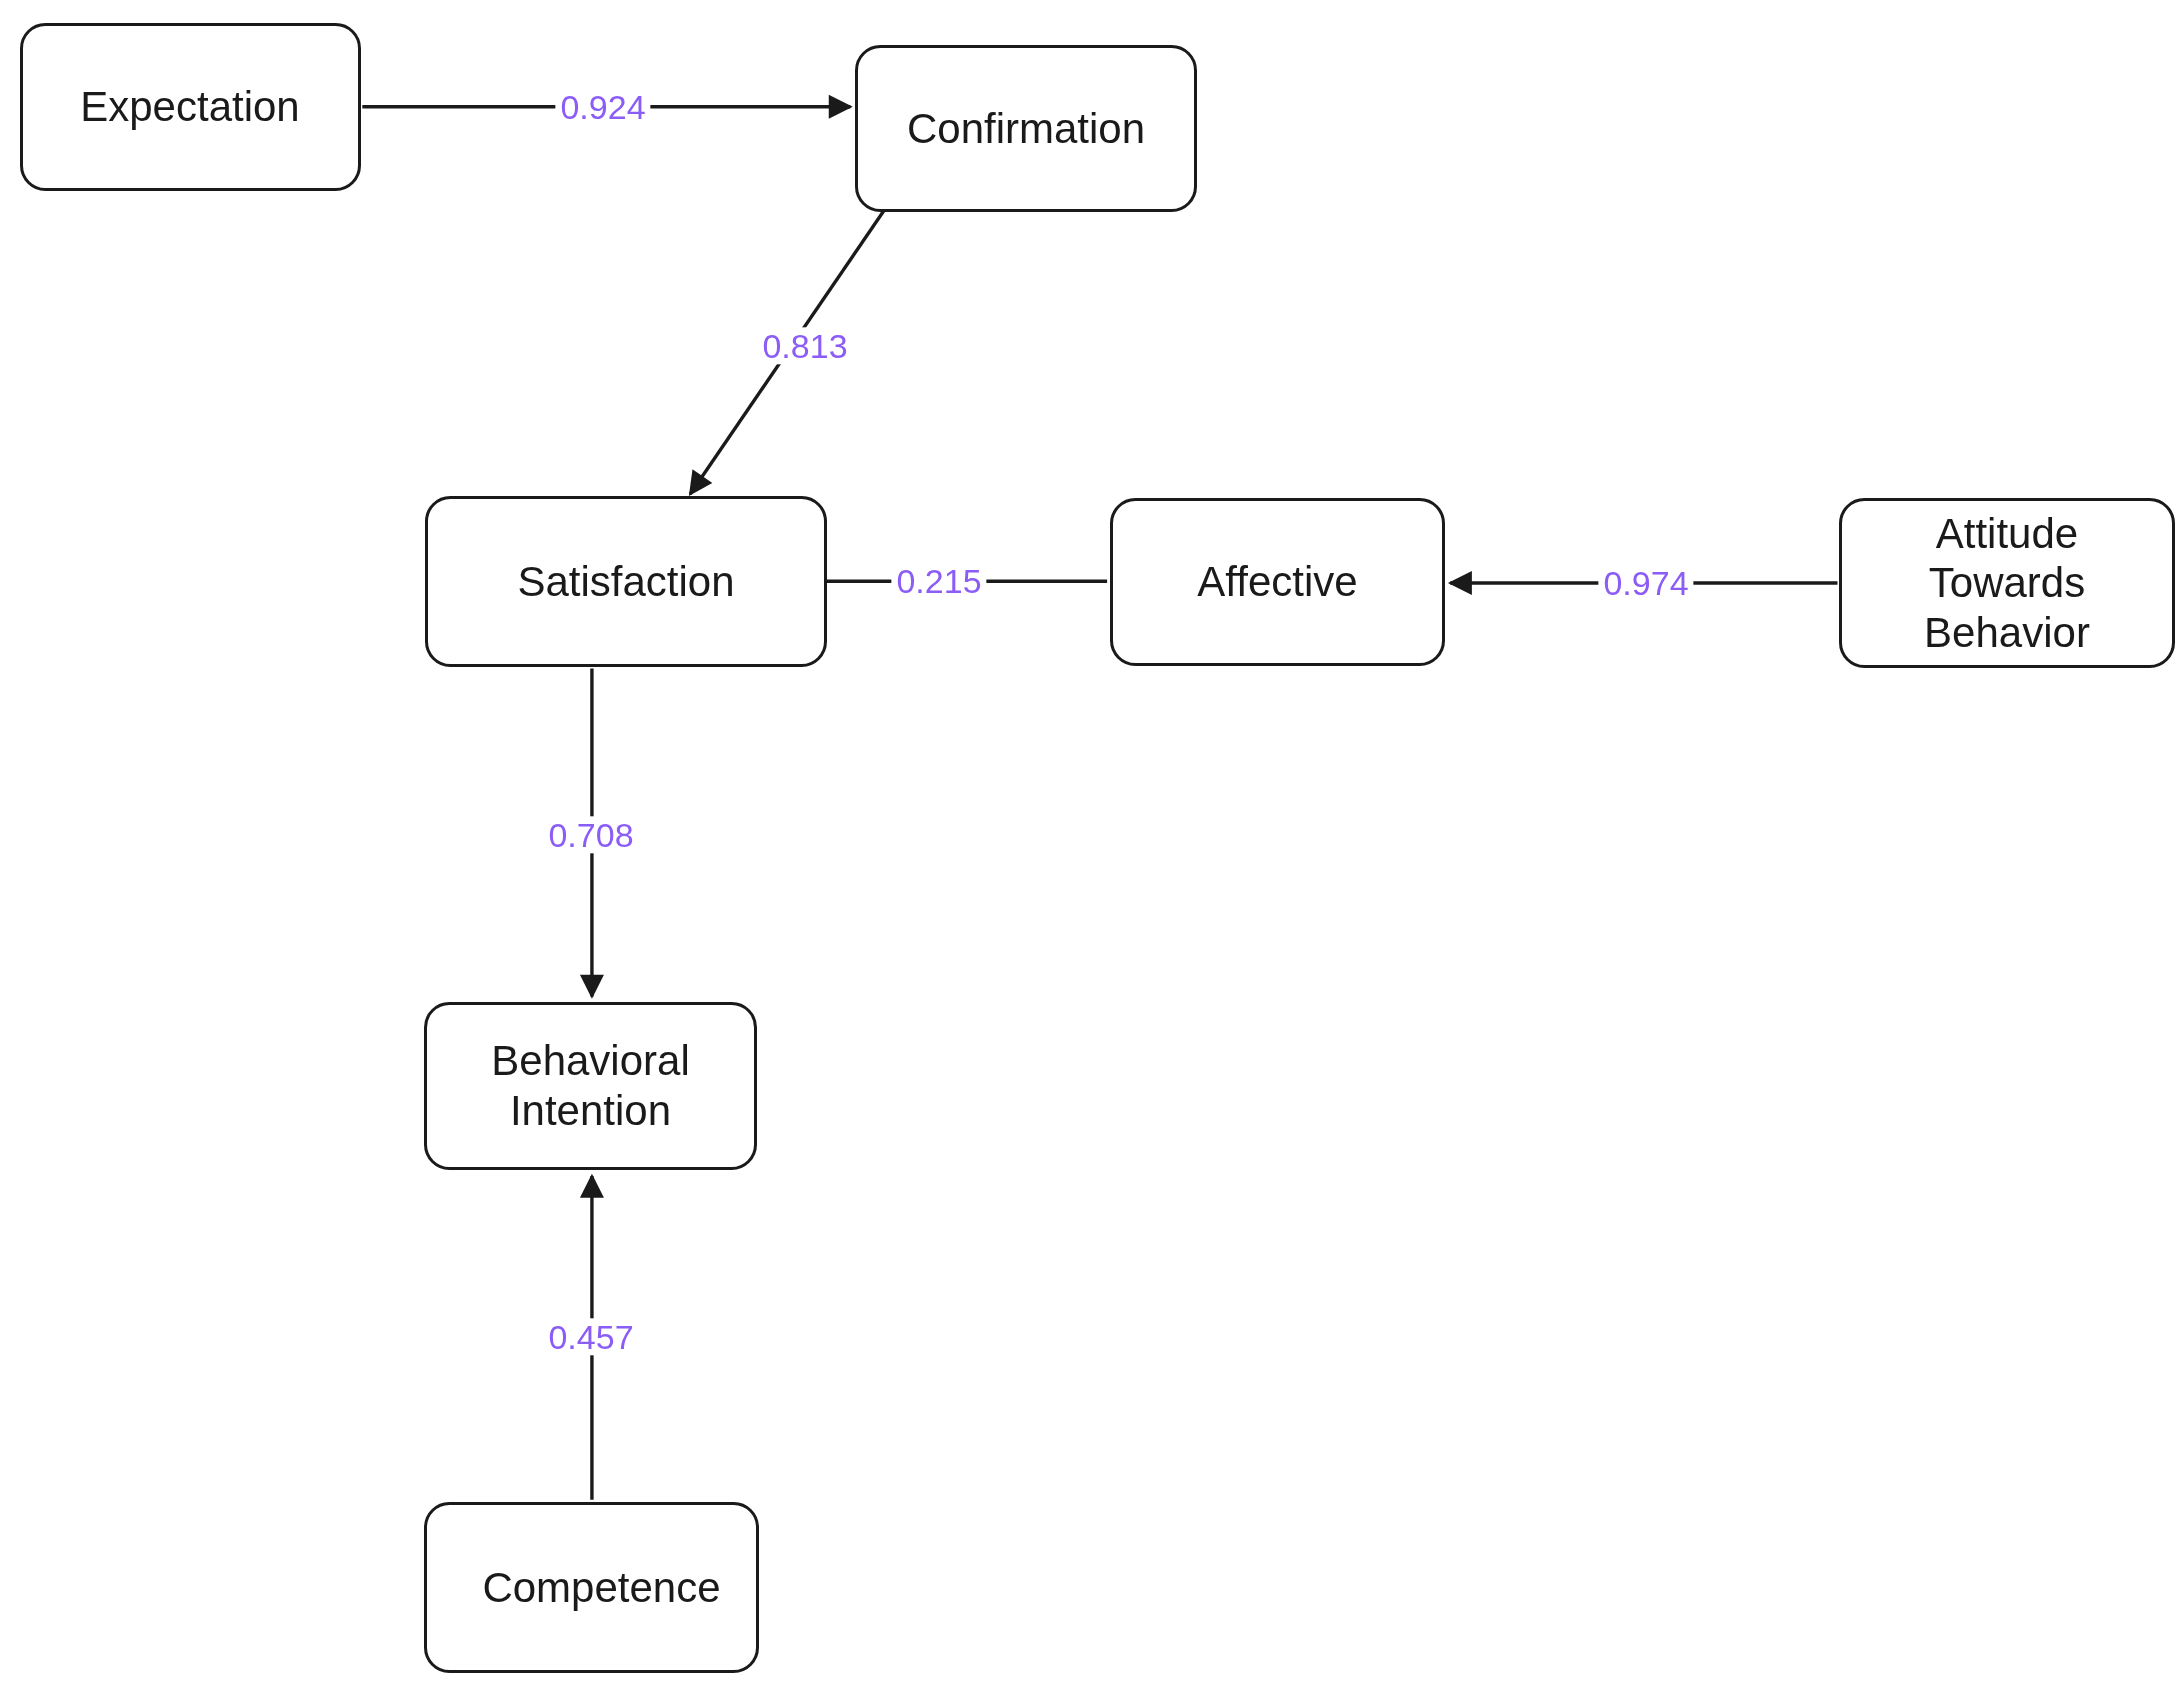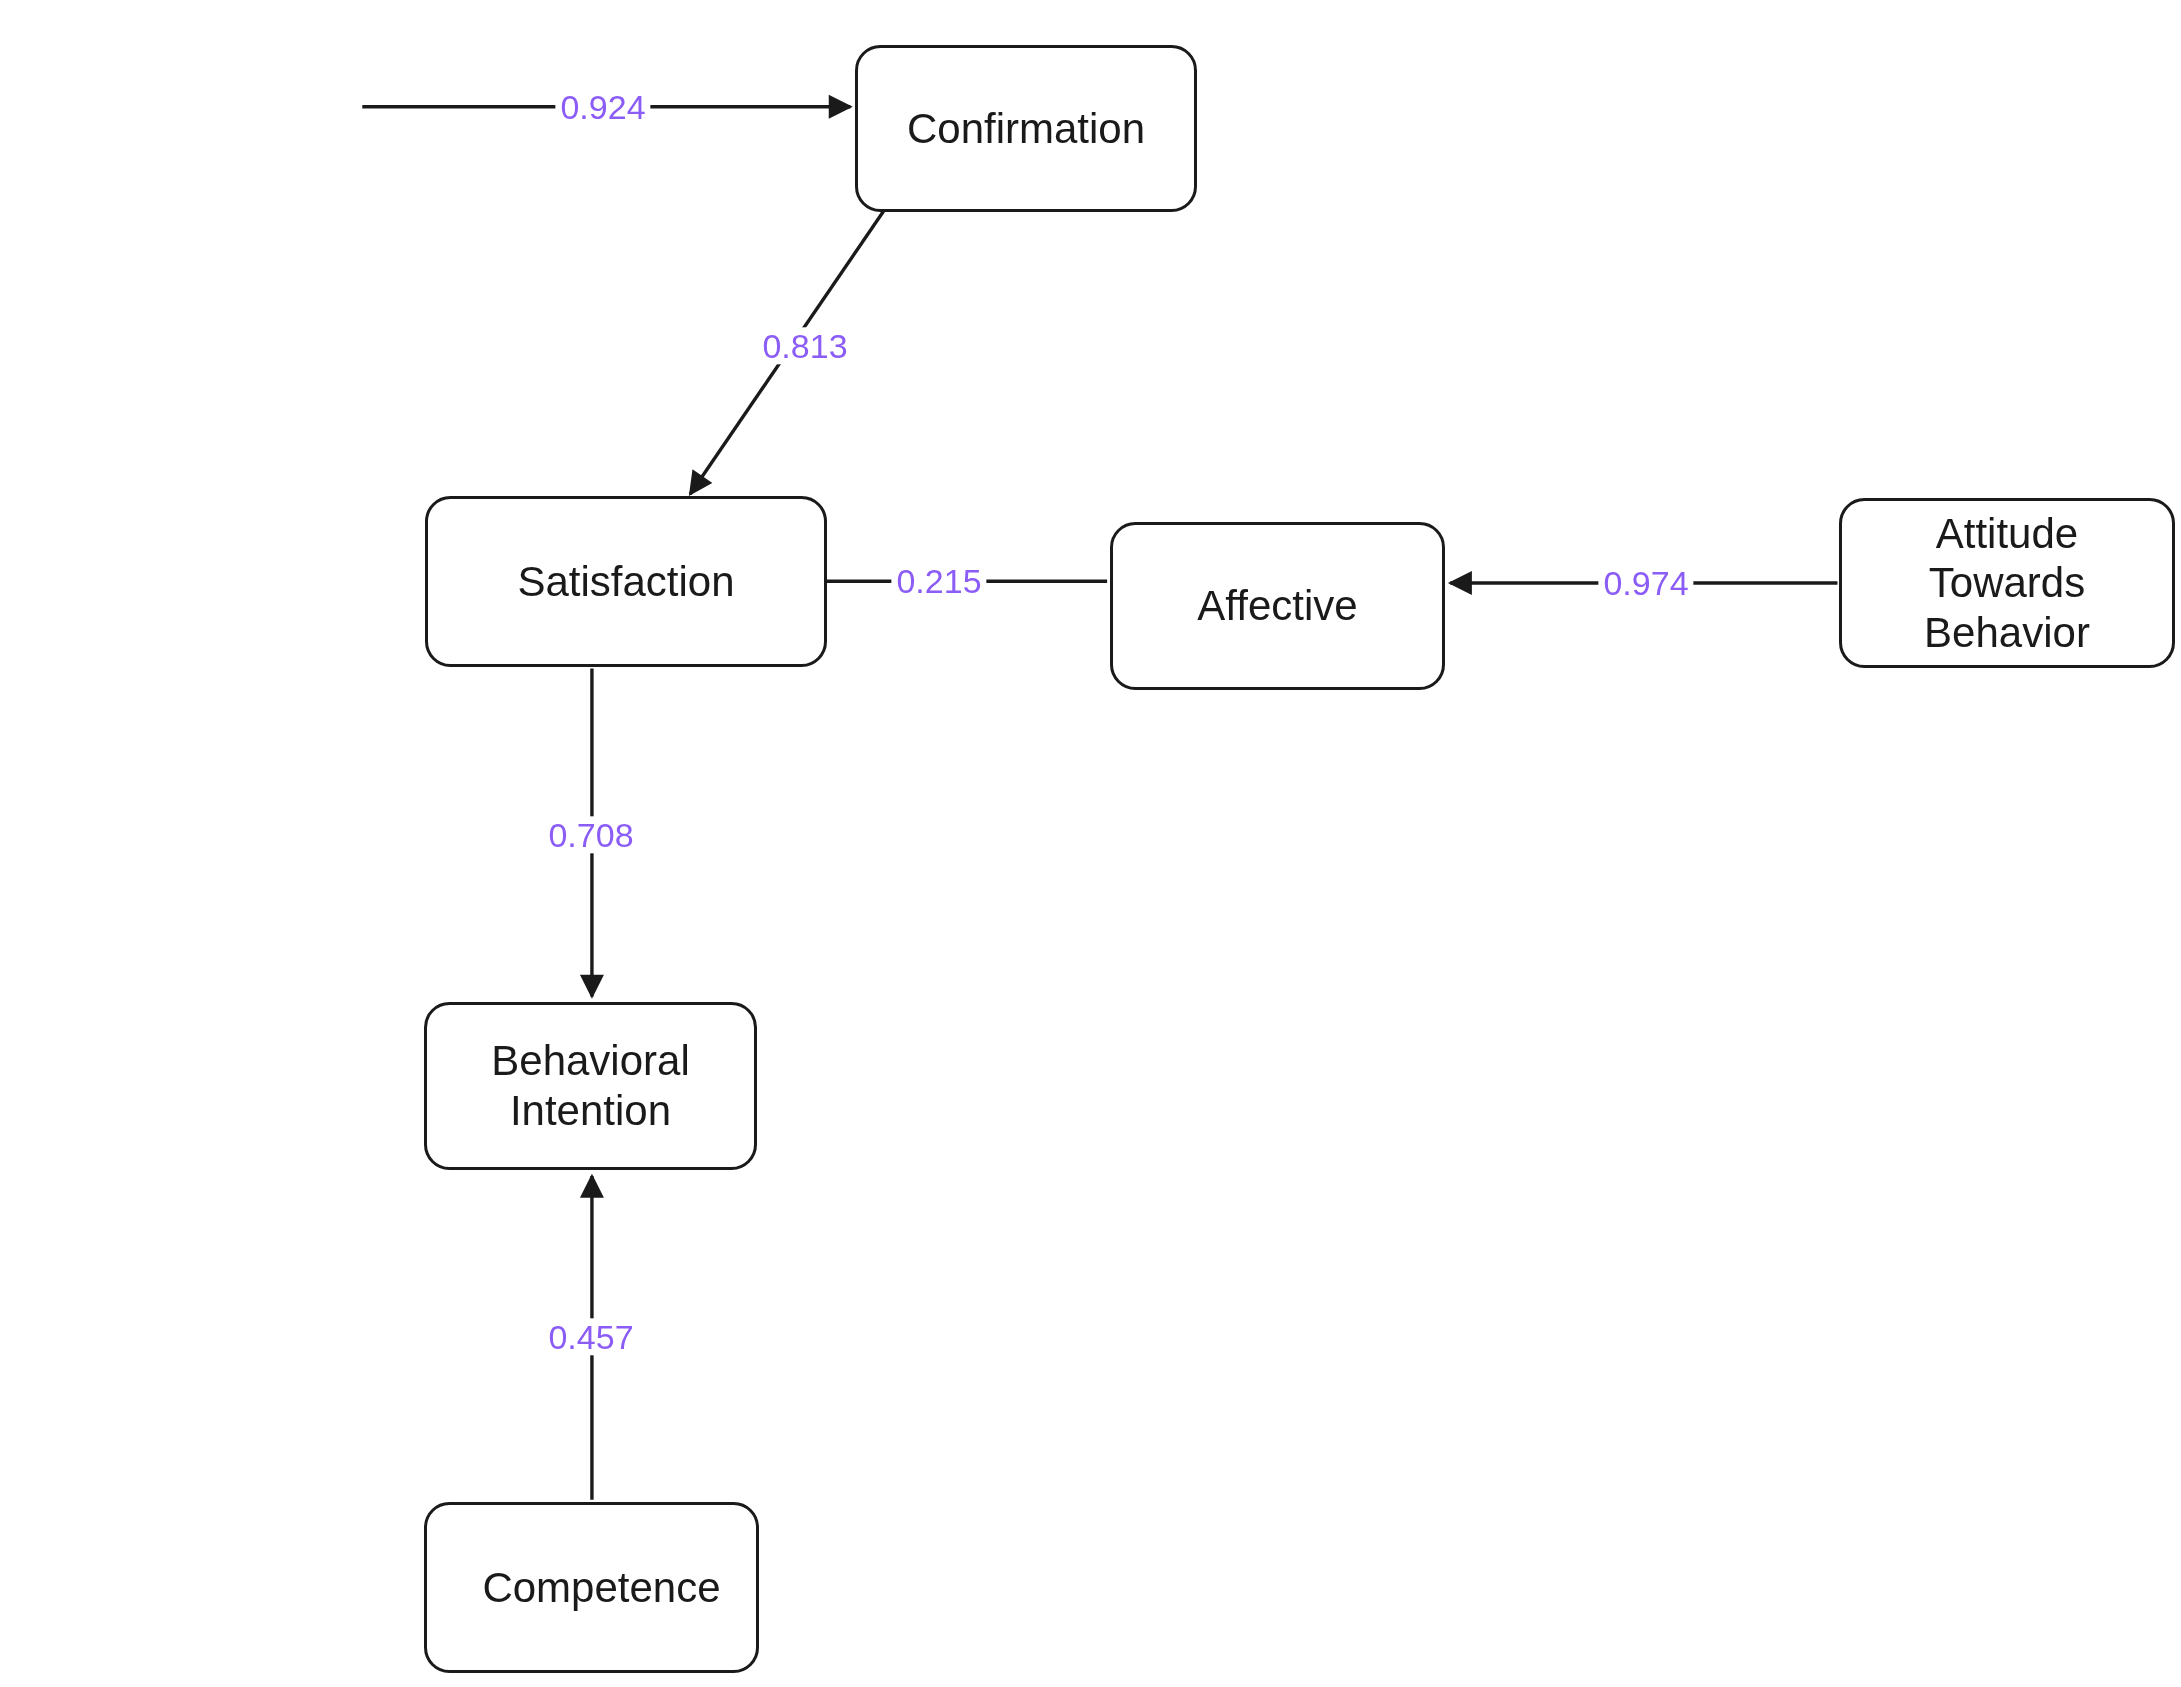--- a/index.html
+++ b/index.html
@@ -65,30 +65,33 @@
       </marker>
     </defs>
     <line class="edge-line" x1="427" y1="126" x2="1003" y2="126" marker-end="url(#arrowhead)"></line>
     <line class="edge-line" x1="1056" y1="229" x2="814" y2="583" marker-end="url(#arrowhead)"></line>
     <line class="edge-line" x1="1306" y1="686" x2="906" y2="686" marker-end="url(#arrowhead)"></line>
     <line class="edge-line" x1="2168" y1="688" x2="1711" y2="688" marker-end="url(#arrowhead)"></line>
     <line class="edge-line" x1="698" y1="789" x2="698" y2="1176" marker-end="url(#arrowhead)"></line>
     <line class="edge-line" x1="698" y1="1770" x2="698" y2="1388" marker-end="url(#arrowhead)"></line>
   </svg>
 
+  <div class="node" style="left:19.5px; top:23px; width:341px; height:168px;">
+    <span>Expectation</span>
+  </div>
 
   <div class="node" style="left:855px; top:25.4px; width:342px; height:167px;margin-top:20px;">
     <span>Confirmation</span>
   </div>
 
   <div class="node" style="left:425px; top:496px; width:402px; height:171px;">
     <span>Satisfaction</span>
   </div>
 
-  <div class="node" style="left:1110px; top:498px; width:335px; height:168px;margin-top:24px;">
+  <div class="node" style="left:1110px; top:498px; width:335px; height:168px;">
     <span>Affective</span>
   </div>
 
   <div class="node" style="left:1839px; top:498px; width:336px; height:170px;">
     <span>Attitude
 Towards
 Behavior</span>
   </div>
 
   <div class="node" style="left:424px; top:1002px; width:333px; height:168px;">

